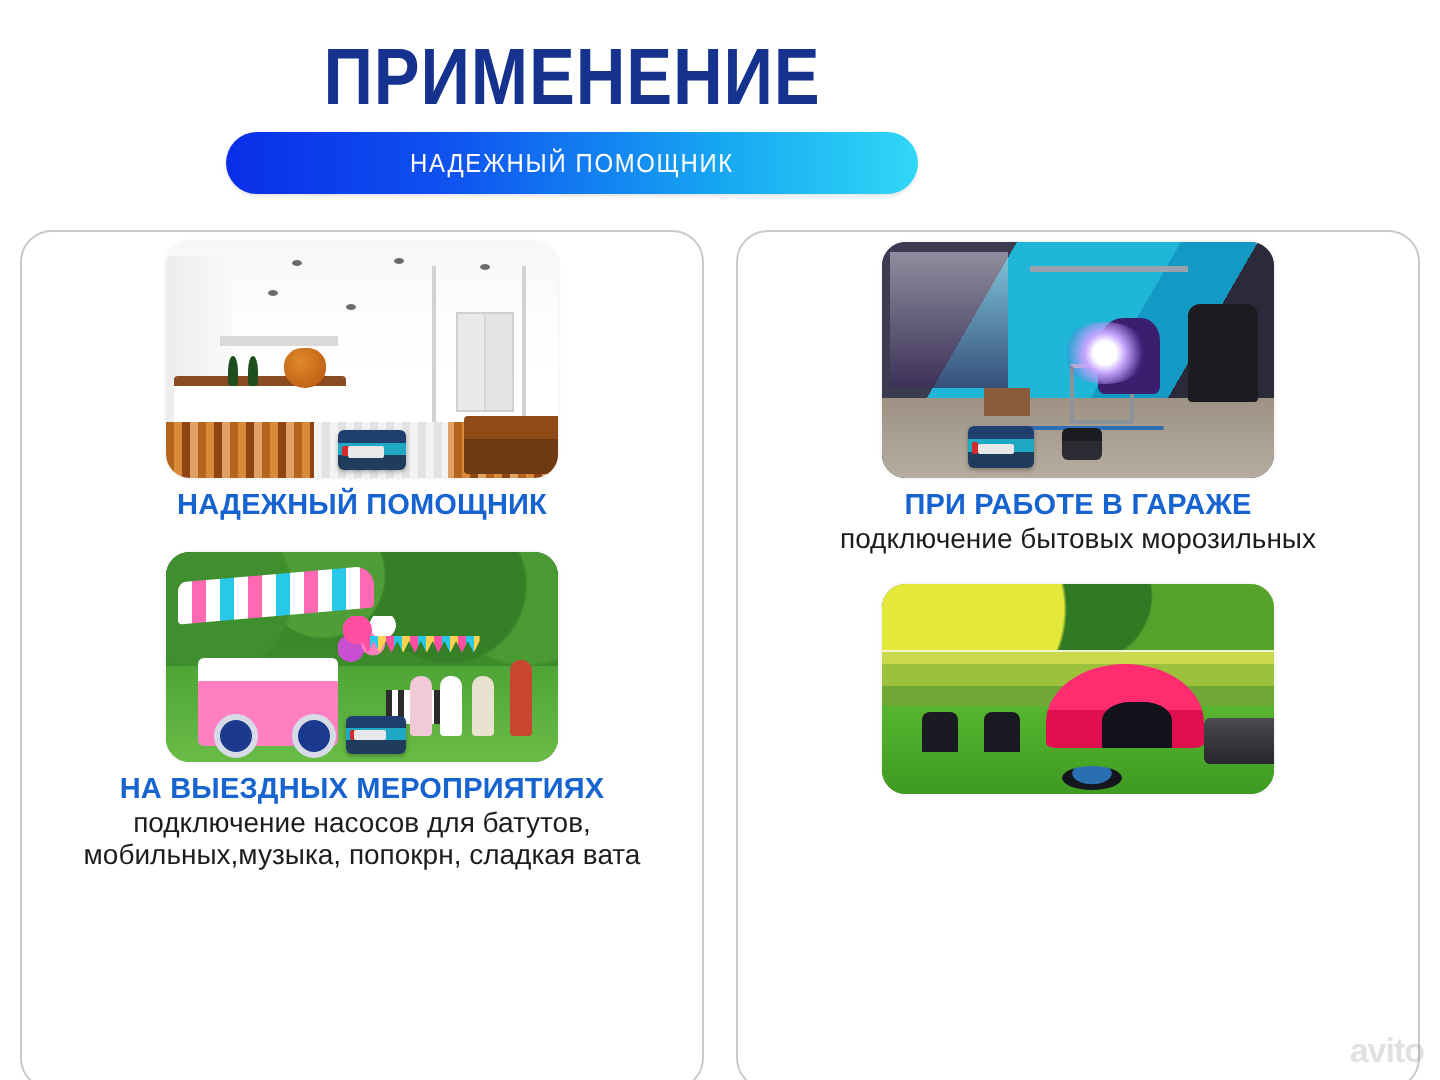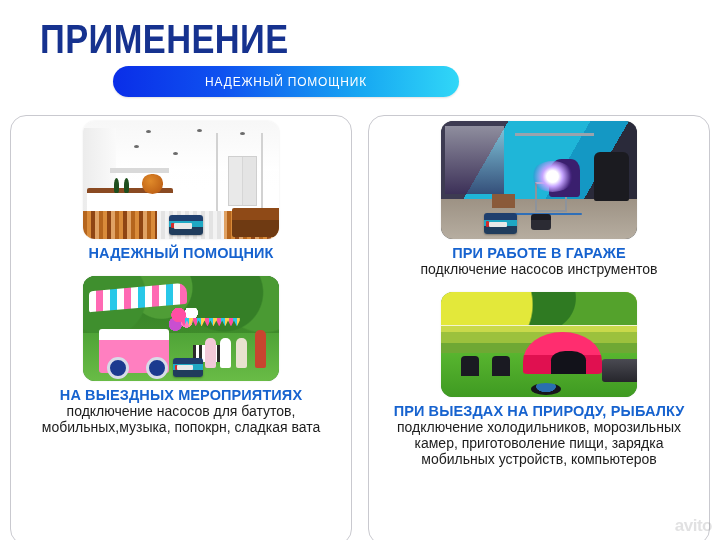--- a/index.html
+++ b/index.html
@@ -12,21 +12,21 @@
     overflow: hidden;
     background: #ffffff;
     font-family: "Liberation Sans", sans-serif;
     position: relative;
   }
 
   
   .header {
     width: 572px;
     padding-top: 18px;
-    text-align: left;
+    text-align: center;
   }
   .page-title {
     font-family: "Liberation Sans Narrow", "Liberation Sans", sans-serif;
     font-size: 40px;
     line-height: 42px;
     font-weight: bold;
     color: #16328f;
     letter-spacing: 0.5px;
     transform: scaleX(0.86);
     transform-origin: center center;
@@ -430,39 +430,34 @@
         <div class="stool"></div>
         <div class="welder"></div>
         <div class="weldglow"></div>
         <div class="box"></div>
         <div class="hose"></div>
         <div class="gen" style="left:22%;bottom:4%;width:17%;height:18%"></div>
         <div class="gen2" style="left:46%;bottom:8%;width:10%;height:13%"></div>
       </div>
       <div class="cap">
         <div class="cap-title">ПРИ РАБОТЕ В ГАРАЖЕ</div>
-        <div class="cap-sub">подключение насосов инструментов</div>
+        <div class="cap-sub">подключение бытовых морозильных</div>
       </div>
     </div>
 
     <div class="block" style="margin-top:10px">
       <div class="photo photo-2 ph-camp">
         <div class="sky"></div>
         <div class="shore"></div>
         <div class="lake"></div>
         <div class="grass"></div>
         <div class="tent"></div>
         <div class="tentdoor"></div>
         <div class="chair" style="left:10%"></div>
         <div class="chair" style="left:26%"></div>
         <div class="car"></div>
         <div class="firebowl"></div>
       </div>
-      <div class="cap cap-inline">
-        <span class="cap-title">ПРИ ВЫЕЗДАХ НА ПРИРОДУ,</span>
-        <span class="cap-title">РЫБАЛКУ</span>
-        <span class="cap-sub">подключение холодильников, морозильных камер, приготоволение пищи, зарядка мобильных устройств, компьютеров</span>
-      </div>
     </div>
   </div>
 </div>
 
 <div class="watermark">avito</div>
 
 </body></html>

